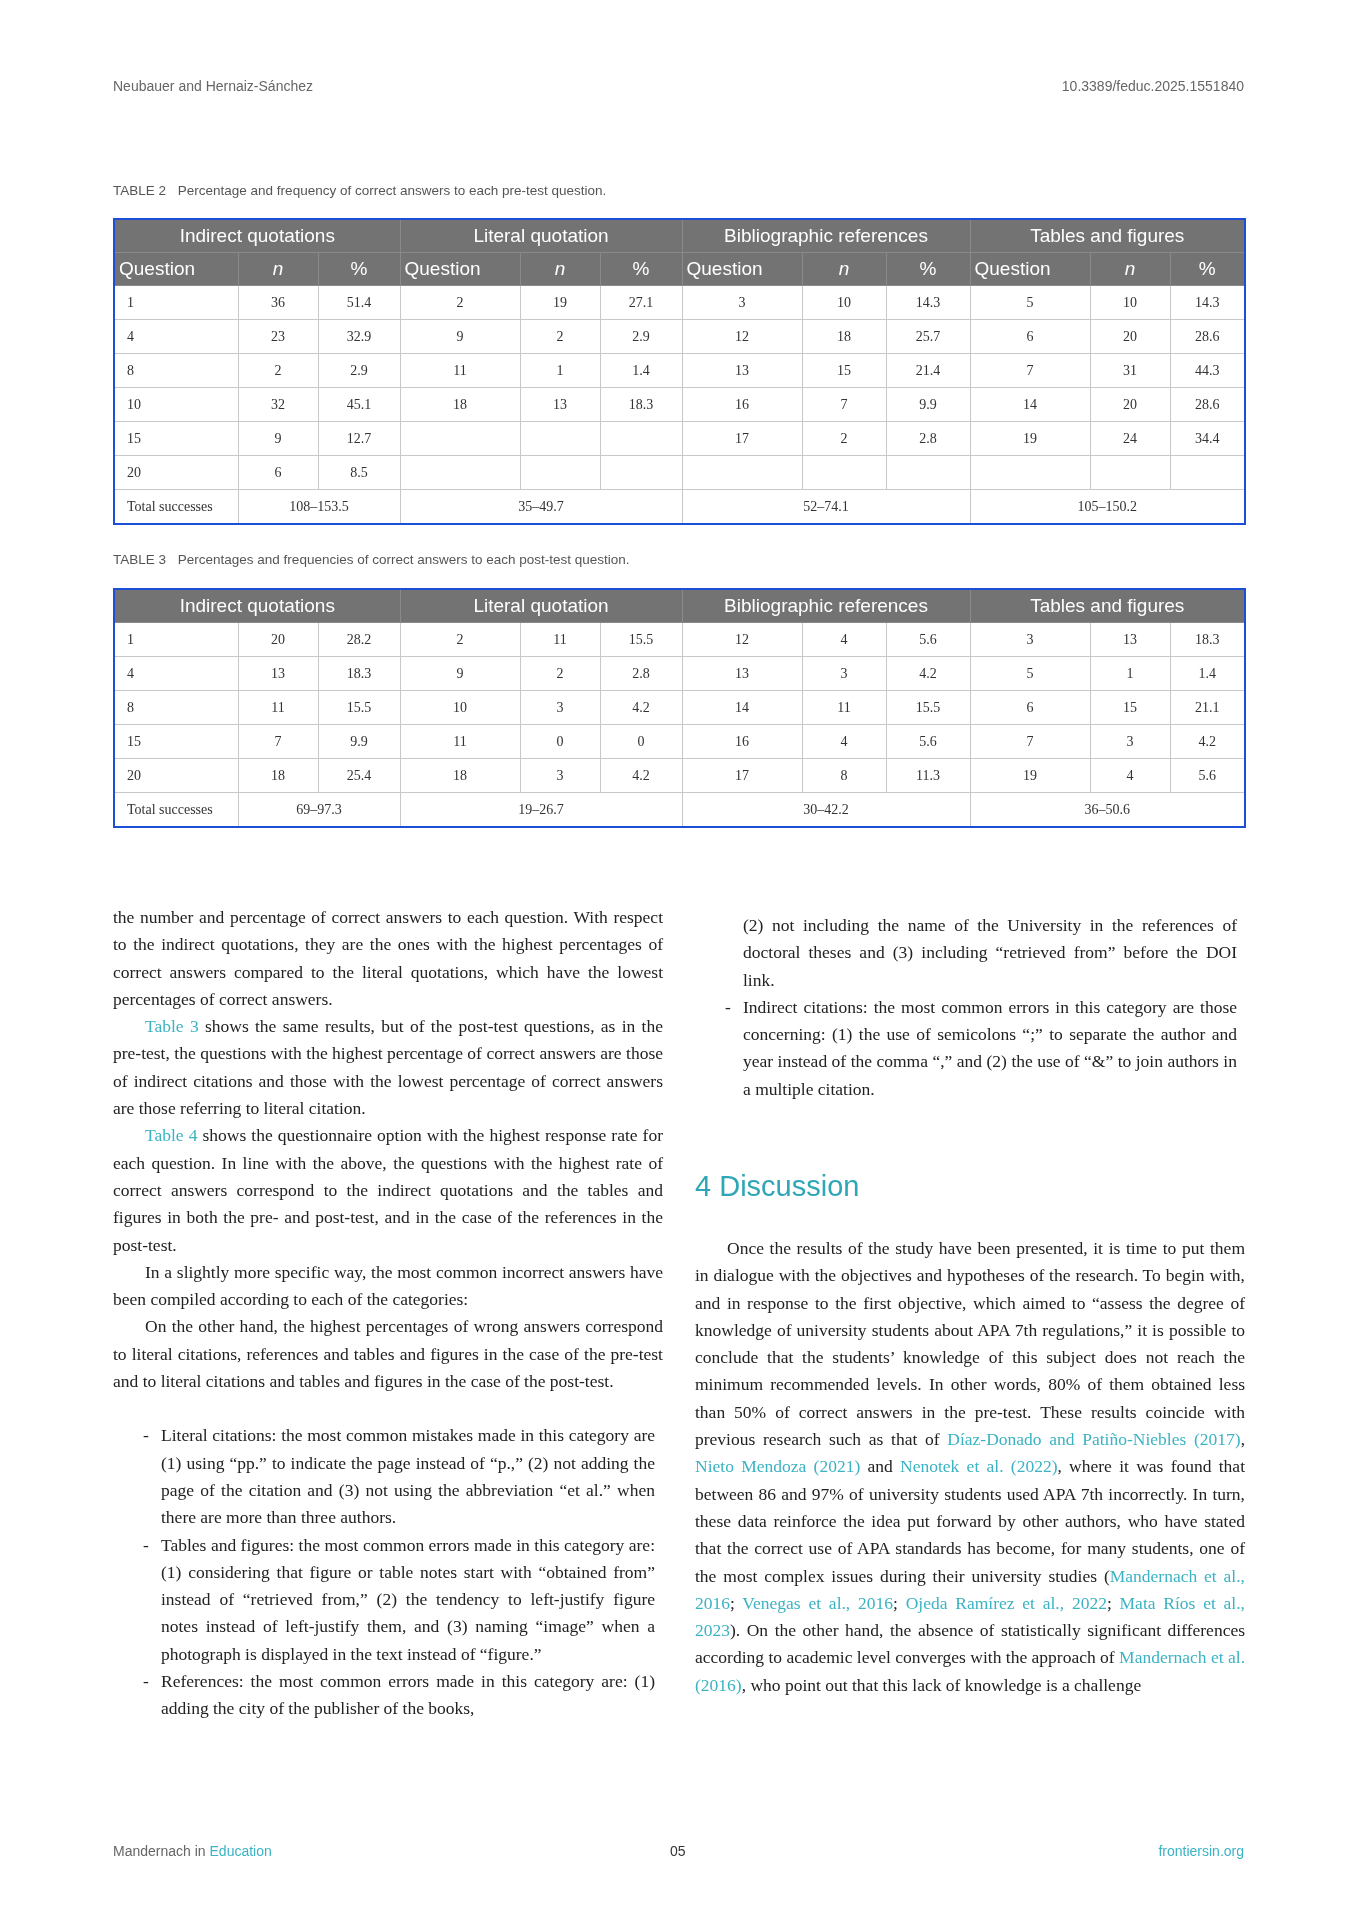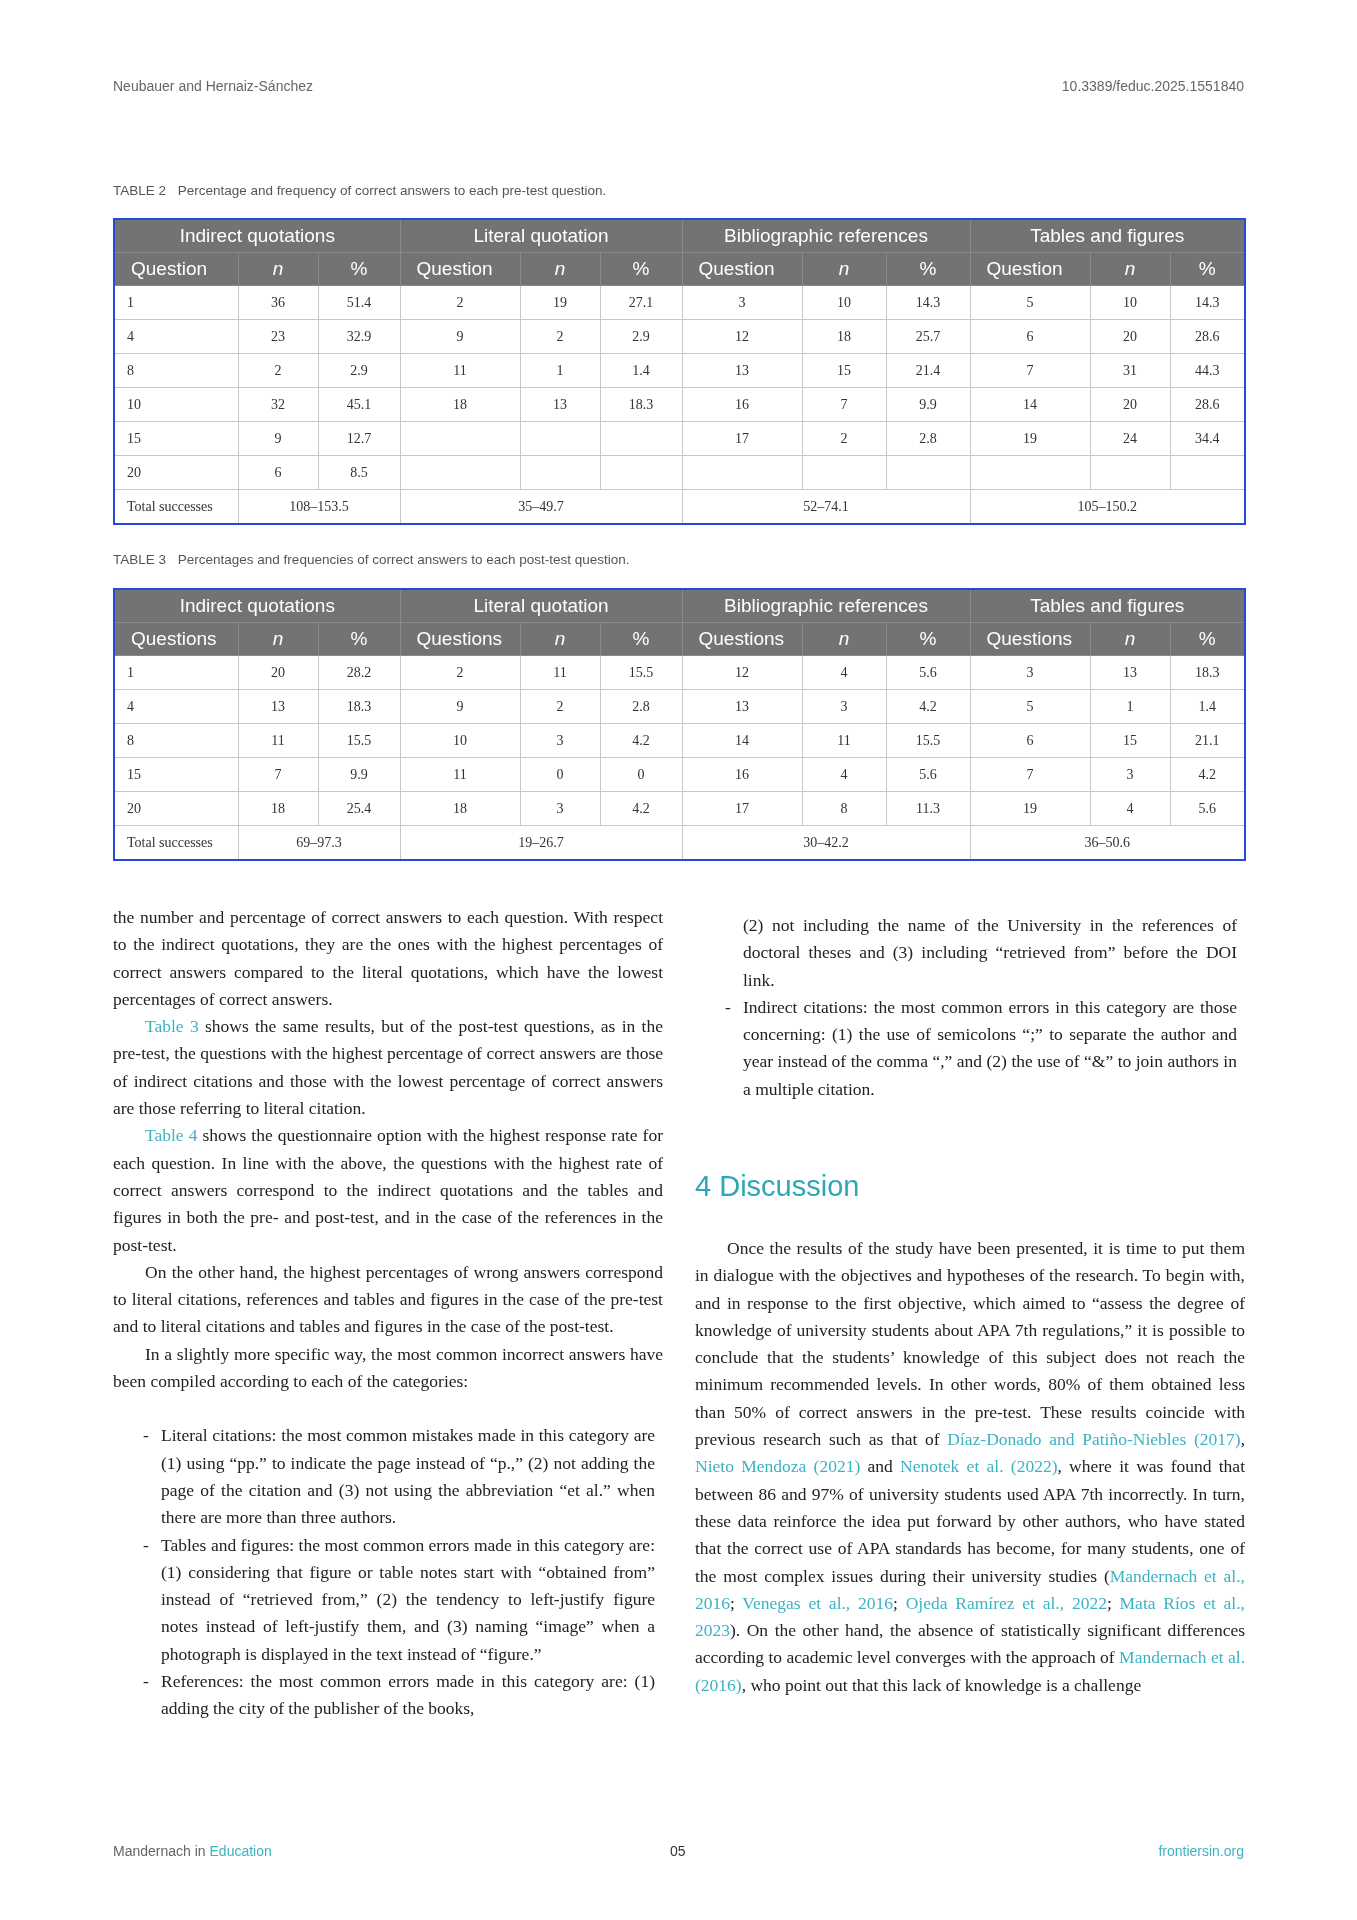--- a/index.html
+++ b/index.html
@@ -5,21 +5,21 @@
   html, body { margin:0; padding:0; background:#fff; }
   body { width:1357px; height:1920px; position:relative; overflow:hidden; font-family:"Liberation Serif", serif; color:#222; }
   .running { position:absolute; top:78px; font-family:"Liberation Sans", sans-serif; font-size:14px; color:#666; }
   .run-left { left:113px; }
   .run-right { right:113px; }
   .caption { position:absolute; left:113px; font-family:"Liberation Sans", sans-serif; font-size:13.5px; color:#555; }
   .caption .tlabel { margin-right:8px; }
   table.dt { position:absolute; left:113px; width:1131px; border-collapse:collapse; table-layout:fixed; font-family:"Liberation Serif", serif; }
   table.dt th { background:#737373; color:#fff; font-family:"Liberation Sans", sans-serif; font-weight:normal; font-size:19px; height:32px; padding:0; border-right:1px solid #8a8a8a; border-bottom:1px solid #8a8a8a; }
   table.dt th.grp { font-size:19px; }
-  table.dt th.q { text-align:left; padding-left:16px;margin-top:21px; }
+  table.dt th.q { text-align:left; padding-left:4px;margin-top:21px; }
   table.dt th.n { font-style:italic; }
   table.dt td { font-size:14px; height:33px; padding:0; text-align:center; border:1px solid #c8c8c8; color:#333; }
   table.dt td.first { text-align:left; padding-left:12px; }
   table.dt { border:2px solid #1d4ed8; }
   .col { position:absolute; width:550px; font-size:17.5px; line-height:27.3px; text-align:justify; color:#222;font-family:Liberation Serif, serif; }
   .col p { margin:0; }
   .ind { text-indent:32px; }
   .lnk { color:#3bb3c3; }
   ul.dash { list-style:none; margin:8px; padding:0; }
   ul.dash li { position:relative; padding-left:40px; }
@@ -191,34 +191,20 @@
       <col style="width: 80px;">
       <col style="width: 75px;">
     </colgroup>
     <thead>
       <tr>
         <th colspan="3" class="grp">Indirect quotations</th>
         <th colspan="3" class="grp">Literal quotation</th>
         <th colspan="3" class="grp">Bibliographic references</th>
         <th colspan="3" class="grp">Tables and figures</th>
       </tr>
-      <tr>
-        <th class="q">Questions</th>
-        <th class="n">n</th>
-        <th class="">%</th>
-        <th class="q">Questions</th>
-        <th class="n">n</th>
-        <th class="">%</th>
-        <th class="q">Questions</th>
-        <th class="n">n</th>
-        <th class="">%</th>
-        <th class="q">Questions</th>
-        <th class="n">n</th>
-        <th class="">%</th>
-      </tr>
     </thead>
     <tbody>
       <tr>
         <td class="first">1</td>
         <td>20</td>
         <td>28.2</td>
         <td>2</td>
         <td>11</td>
         <td>15.5</td>
         <td>12</td>
@@ -291,22 +277,22 @@
         <td colspan="3">30–42.2</td>
         <td colspan="3">36–50.6</td>
       </tr>
     </tbody>
   </table>
 
 <div class="col" style="left:113px; top:904px;">
   <p>the number and percentage of correct answers to each question. With respect to the indirect quotations, they are the ones with the highest percentages of correct answers compared to the literal quotations, which have the lowest percentages of correct answers.</p>
   <p class="ind"><span class="lnk">Table 3</span><span> shows the same results, but of the post-test questions, as in the pre-test, the questions with the highest percentage of correct answers are those of indirect citations and those with the lowest percentage of correct answers are those referring to literal citation.</span></p>
   <p class="ind"><span class="lnk">Table 4</span><span> shows the questionnaire option with the highest response rate for each question. In line with the above, the questions with the highest rate of correct answers correspond to the indirect quotations and the tables and figures in both the pre- and post-test, and in the case of the references in the post-test.</span></p>
+  <p class="ind">In a slightly more specific way, the most common incorrect answers have been compiled according to each of the categories:</p>
   <p class="ind">On the other hand, the highest percentages of wrong answers correspond to literal citations, references and tables and figures in the case of the pre-test and to literal citations and tables and figures in the case of the post-test.</p>
-  <p class="ind">In a slightly more specific way, the most common incorrect answers have been compiled according to each of the categories:</p>
   <ul class="dash" style="margin-top:27px;">
     <li><span class="bul">-</span><span>Literal citations: the most common mistakes made in this category are (1) using “pp.” to indicate the page instead of “p.,” (2) not adding the page of the citation and (3) not using the abbreviation “et al.” when there are more than three authors.</span></li>
     <li><span class="bul">-</span><span>Tables and figures: the most common errors made in this category are: (1) considering that figure or table notes start with “obtained from” instead of “retrieved from,” (2) the tendency to left-justify figure notes instead of left-justify them, and (3) naming “image” when a photograph is displayed in the text instead of “figure.”</span></li>
     <li><span class="bul">-</span><span>References: the most common errors made in this category are: (1) adding the city of the publisher of the books,</span></li>
   </ul>
 </div>
 
 <div class="col" style="left:695px; top:904px;">
   <ul class="dash">
     <li><span>(2) not including the name of the University in the references of doctoral theses and (3) including “retrieved from” before the DOI link.</span></li>

